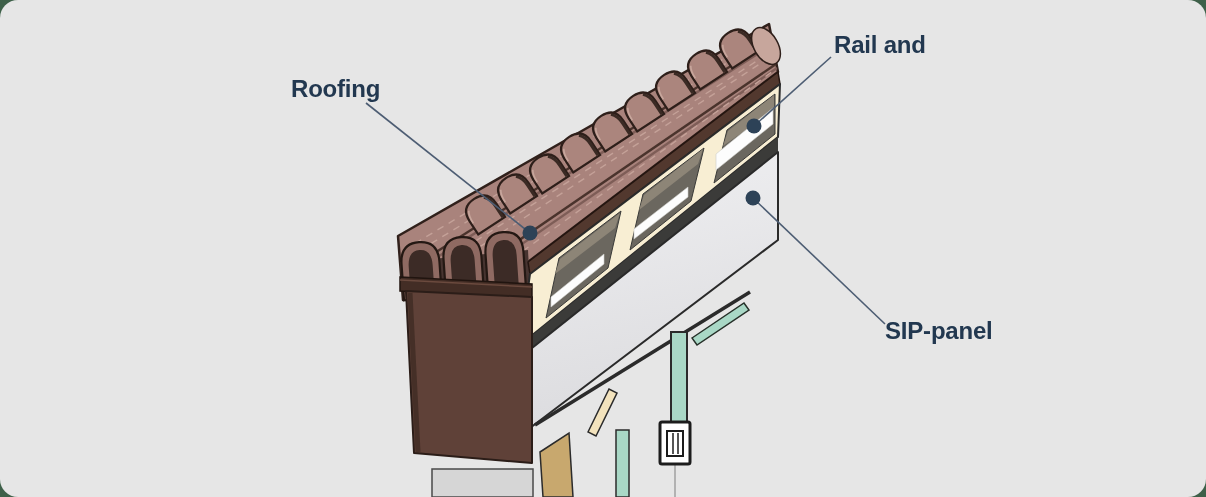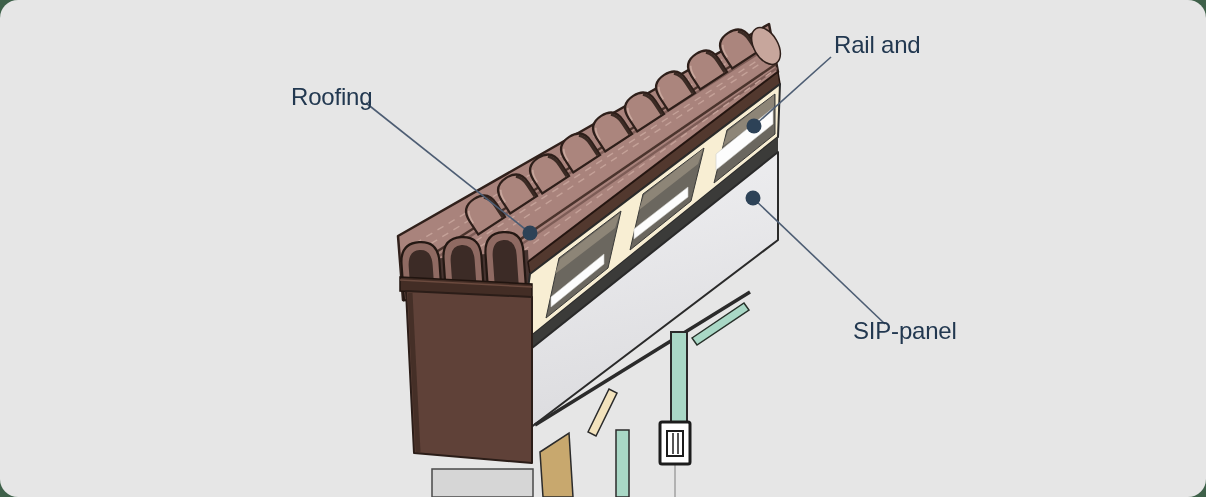--- a/index.html
+++ b/index.html
@@ -7,31 +7,31 @@
     position:relative;
     width:1206px;height:497px;
     background:#e6e6e6;
     border-radius:18px;
     overflow:hidden;
     font-family:"Liberation Sans", sans-serif;
   }
   .illustration{position:absolute;left:0;top:0;width:1206px;height:497px;}
   .label{
     position:absolute;
-    font-weight:400;
+    font-weight:700;
     font-size:24px;
     line-height:30px;
     letter-spacing:-0.2px;
     color:#223850;
     white-space:nowrap;
   }
   .label span{display:block;}
-  #label-roofing{left:291px;top:82px;}
+  #label-roofing{left:291px;top:74px;}
   #label-rail{left:834px;top:30px;}
-  #label-sip{left:853px;top:316px;}
+  #label-sip{left:885px;top:316px;}
 </style>
 </head>
 <body>
 
 <div class="canvas">
 
   <svg class="illustration" viewBox="0 0 1206 497" aria-hidden="true">
     <defs>
       <linearGradient id="gsip" x1="0" y1="0" x2="0.2" y2="1">
         <stop offset="0" stop-color="#f0f0f2"></stop>

